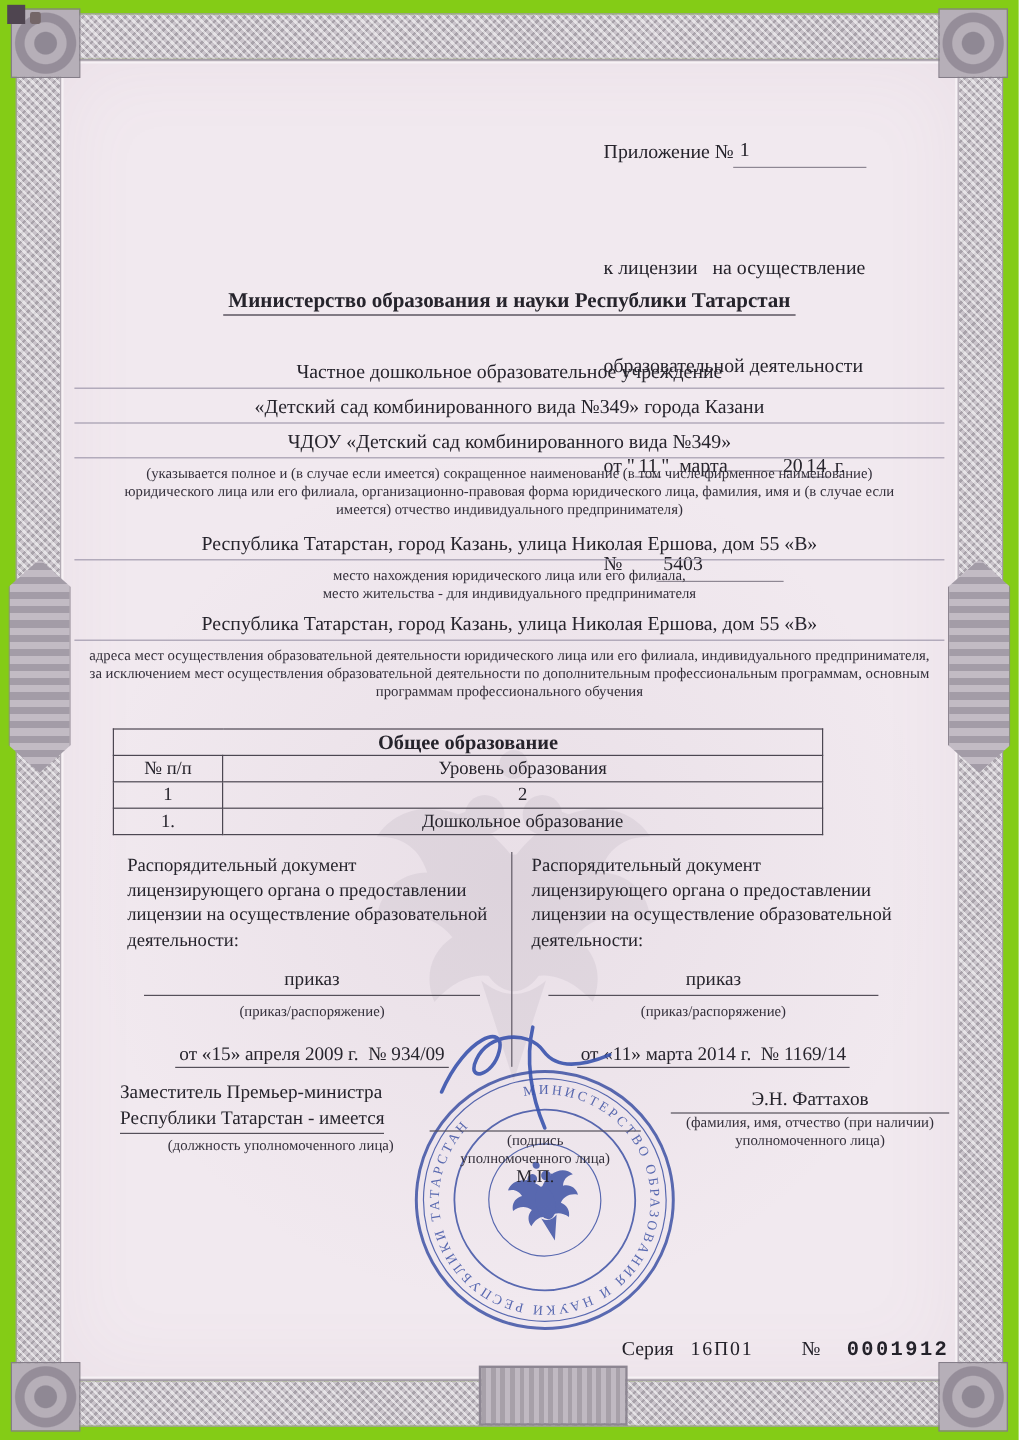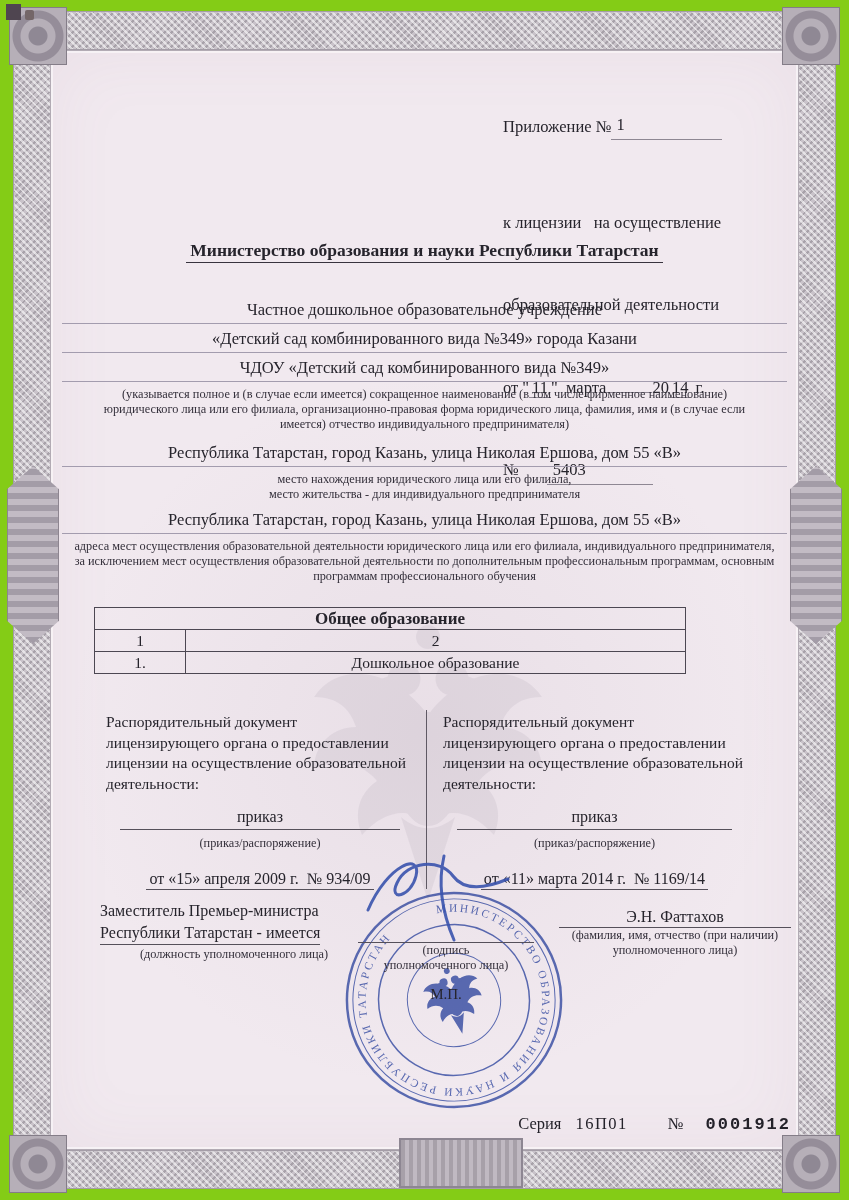--- a/index.html
+++ b/index.html
@@ -89,21 +89,21 @@
   .pcap{text-align:center;margin-top:6px;}
   .odate{margin-top:18px;text-align:center;font-size:16px;white-space:pre-wrap;}
   .odate .u{border-bottom:1px solid #55505a;padding:0 3px 2px;}
 
   .sigL{left:100px;top:900px;width:268px;font-size:16px;line-height:21.5px;}
   .sigL .ul{border-bottom:1px solid #55505a;display:inline-block;padding-bottom:1px;}
   .sigL .cap{text-align:center;margin-top:2px;}
 
   .sigC{left:352px;top:902px;width:188px;text-align:center;z-index:5;}
   .sigC .line{border-bottom:1px solid #55505a;height:40px;margin:0 6px;}
-  .sigC .mp{margin-top:13px;font-size:15px;}
+  .sigC .mp{margin-top:0;font-size:15px;}
 
   .sigR{left:546px;top:908px;width:258px;text-align:center;font-size:16px;}
   .sigR .ul{border-bottom:1px solid #55505a;display:inline-block;min-width:232px;padding-bottom:1px;}
 
   .stampsvg{position:absolute;left:340px;top:886px;width:228px;height:228px;z-index:4;opacity:.82;transform:rotate(-14deg);mix-blend-mode:multiply;}
   .signsvg{position:absolute;left:352px;top:848px;width:200px;height:100px;z-index:6;opacity:.9;}
 
   .serial{left:0;top:1114px;width:791px;text-align:right;font-size:16.5px;color:#24222a;white-space:pre;}
   .serial .s1{margin-right:14px;}
   .serial .s2{margin-right:40px;letter-spacing:1.5px;}
@@ -180,20 +180,24 @@
     <div class="uline">Республика Татарстан, город Казань, улица Николая Ершова, дом 55 «В»</div>
     <div class="small cap">адреса мест осуществления образовательной деятельности юридического лица или его филиала, индивидуального предпринимателя, за исключением мест осуществления образовательной деятельности по дополнительным профессиональным программам, основным программам профессионального обучения</div>
   </div>
 
   <table class="edu">
     <tbody>
       <tr>
         <td class="ttl" colspan="2">Общее образование</td>
       </tr>
       <tr>
+        <td class="c1">№ п/п</td>
+        <td>Уровень образования</td>
+      </tr>
+      <tr>
         <td class="c1">1</td>
         <td>2</td>
       </tr>
       <tr>
         <td class="c1">1.</td>
         <td>Дошкольное образование</td>
       </tr>
     </tbody>
   </table>
 

